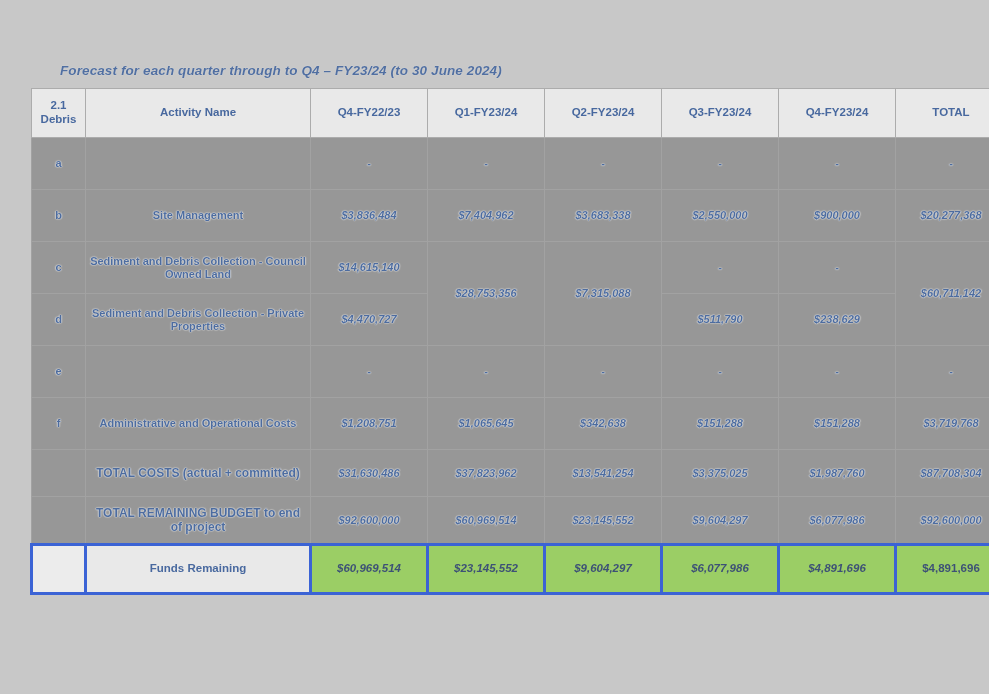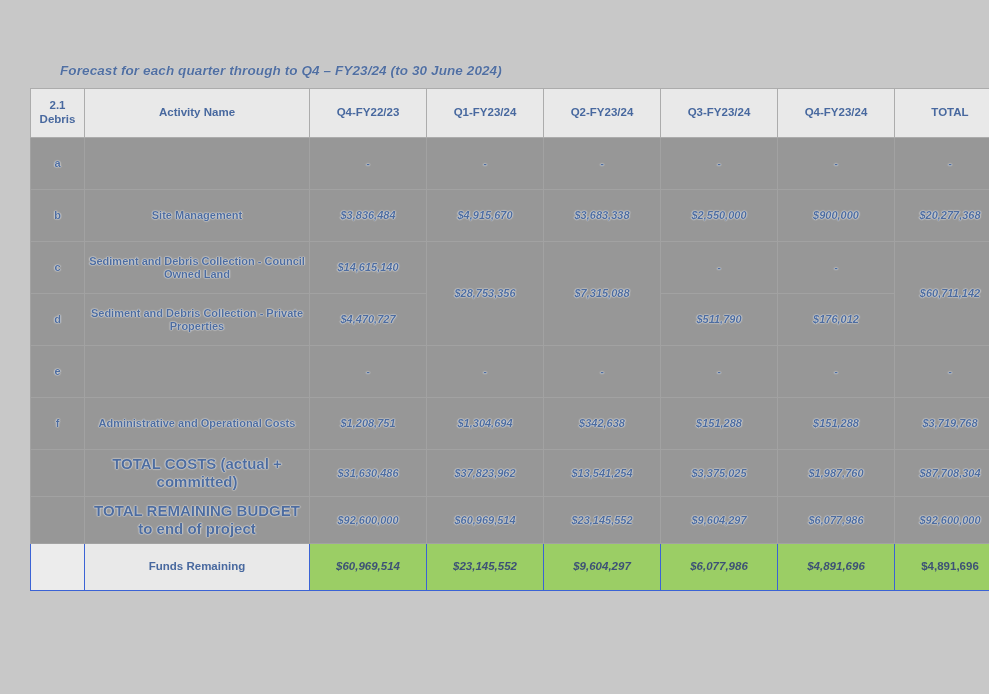--- a/index.html
+++ b/index.html
@@ -93,27 +93,27 @@
   }
   tr.body td.num { font-style: italic; }
   td.act {
     font-size: 10.5px;
   }
   td.clause { font-size: 11px; }
   td.dash { font-style: italic; }
 
   
   tr.total td { height: 42px; }
-  tr.total td.act { font-size: 15px; }
+  tr.total td.act { font-size: 12px; }
 
   
   tr.green td {
     background: #92d050;
     height: 42px;
-    border: 1px solid #1d4ed8;
+    border: 3px solid #1d4ed8;
     text-shadow: none;
     opacity: 1;
     font-style: italic;
     font-size: 11.5px;
     color: #1f3864;
   }
   tr.green td.label {
     background: #f1f1f1;
     font-style: normal;
     font-size: 11.5px;
@@ -176,21 +176,21 @@
         <td class="num dash">-</td>
         <td class="num dash">-</td>
         <td class="num dash">-</td>
         <td class="num dash">-</td>
       </tr>
 
       <tr class="body">
         <td class="clause">b</td>
         <td class="act">Site Management</td>
         <td class="num">$3,836,484</td>
-        <td class="num">$4,915,670</td>
+        <td class="num">$7,404,962</td>
         <td class="num">$3,683,338</td>
         <td class="num">$2,550,000</td>
         <td class="num">$900,000</td>
         <td class="num">$20,277,368</td>
       </tr>
 
       <tr class="body">
         <td class="clause">c</td>
         <td class="act">Sediment and Debris Collection - Council Owned Land</td>
         <td class="num">$14,615,140</td>
@@ -199,39 +199,39 @@
         <td class="num dash">-</td>
         <td class="num dash">-</td>
         <td class="num" rowspan="2">$60,711,142</td>
       </tr>
 
       <tr class="body">
         <td class="clause">d</td>
         <td class="act">Sediment and Debris Collection - Private Properties</td>
         <td class="num">$4,470,727</td>
         <td class="num">$511,790</td>
-        <td class="num">$176,012</td>
+        <td class="num">$238,629</td>
       </tr>
 
       <tr class="body">
         <td class="clause">e</td>
         <td class="act"></td>
         <td class="num dash">-</td>
         <td class="num dash">-</td>
         <td class="num dash">-</td>
         <td class="num dash">-</td>
         <td class="num dash">-</td>
         <td class="num dash">-</td>
       </tr>
 
       <tr class="body">
         <td class="clause">f</td>
         <td class="act">Administrative and Operational Costs</td>
         <td class="num">$1,208,751</td>
-        <td class="num">$1,304,694</td>
+        <td class="num">$1,065,645</td>
         <td class="num">$342,638</td>
         <td class="num">$151,288</td>
         <td class="num">$151,288</td>
         <td class="num">$3,719,768</td>
       </tr>
 
       <tr class="body total">
         <td class="clause"></td>
         <td class="act">TOTAL COSTS (actual + committed)</td>
         <td class="num">$31,630,486</td>

